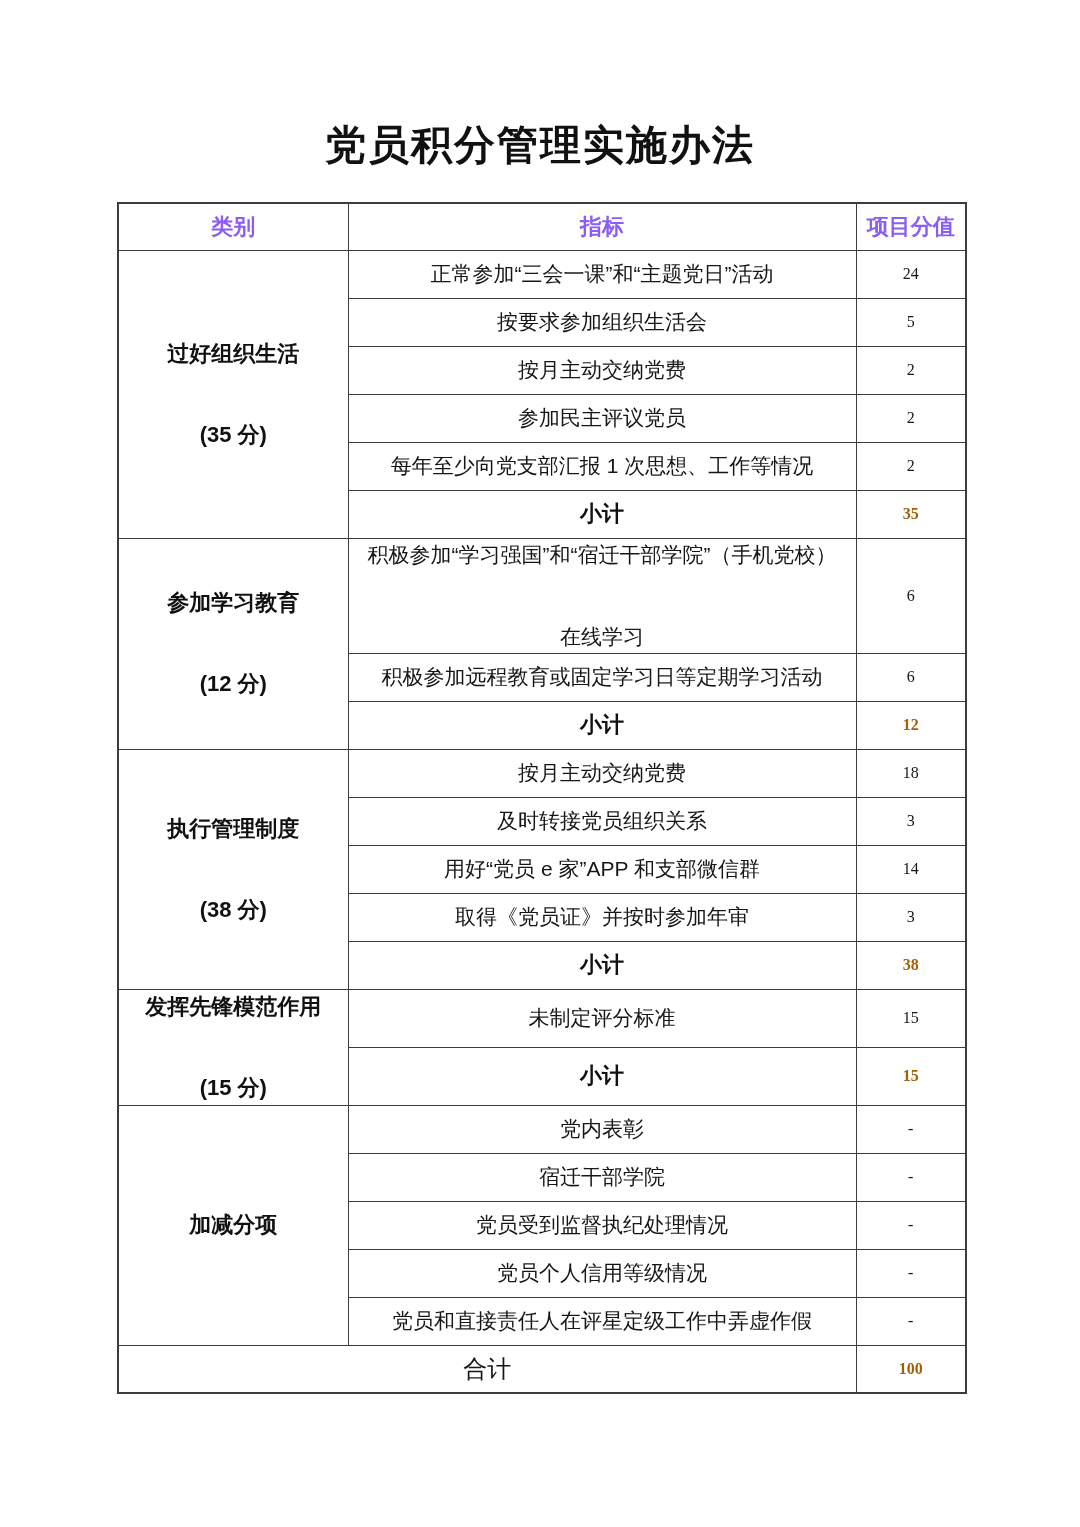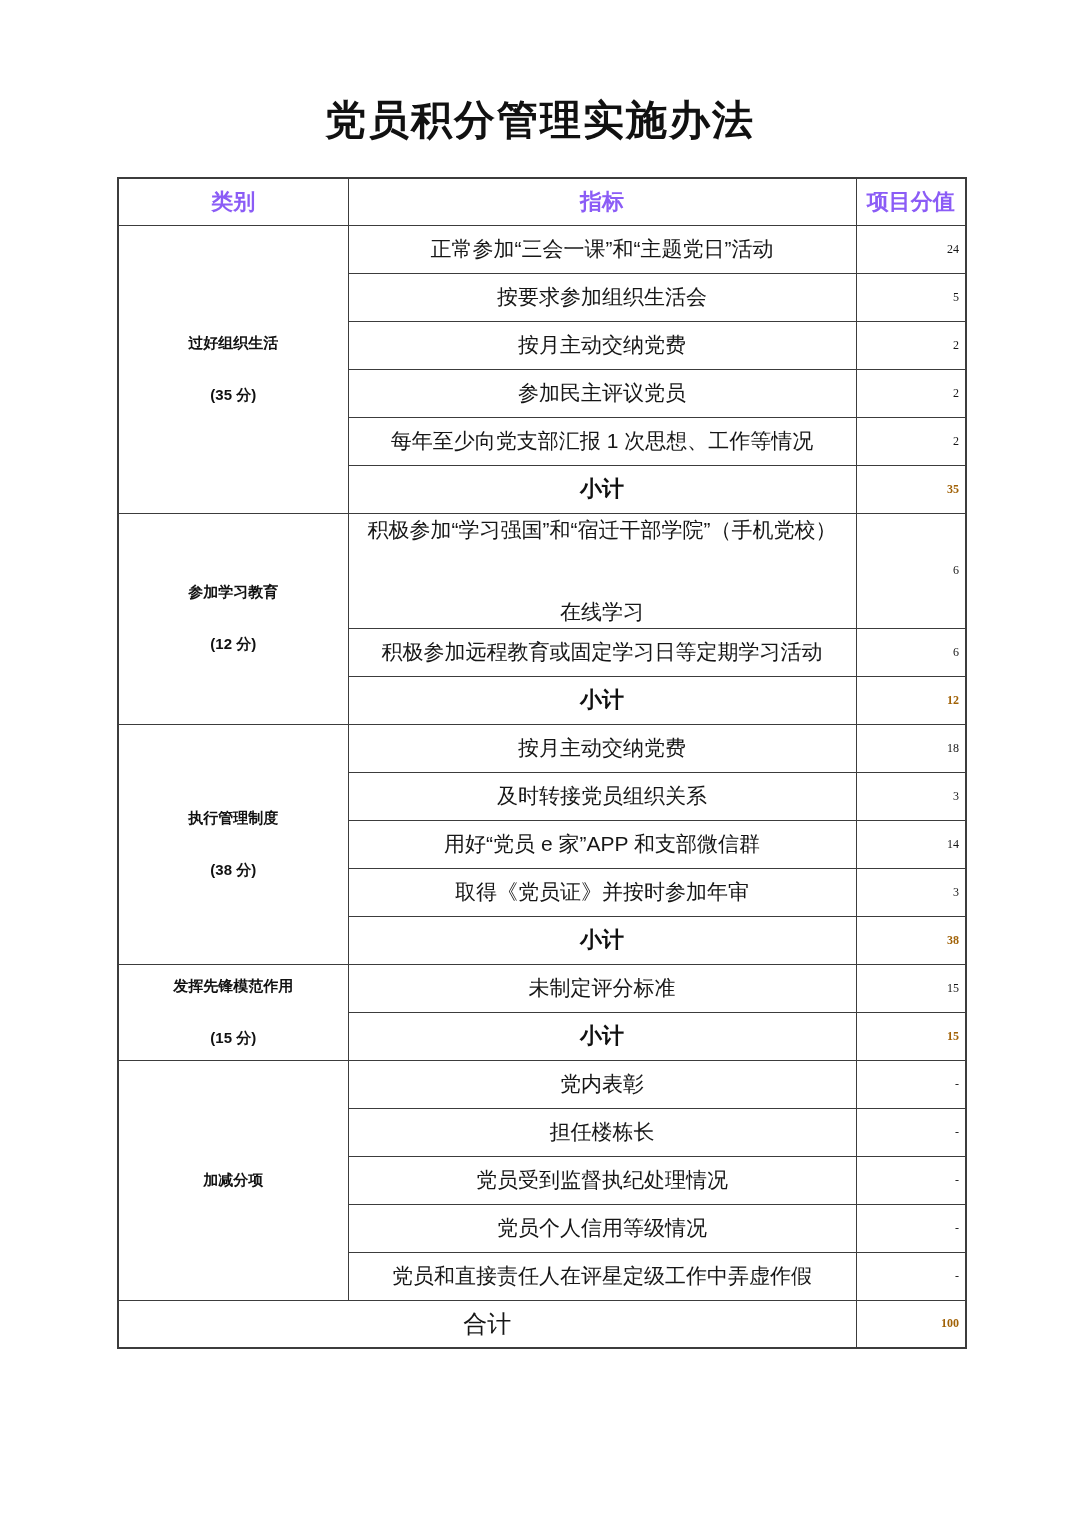--- a/index.html
+++ b/index.html
@@ -3,21 +3,21 @@
 <meta charset="utf-8">
 <style>
   * { box-sizing: border-box; }
   html, body { margin: 0; padding: 0; }
   body {
     width: 1080px; height: 1527px;
     background: #ffffff;
     font-family: "Liberation Sans", sans-serif;
     color: #141414;
   }
-  .page { width: 1080px; height: 1481px; padding-top: 95px; }
+  .page { width: 1080px; height: 1481px; padding-top: 120px; }
   .title {
     margin: 0 0 32px 0;
     text-align: center;
     font-family: "Liberation Serif", "DejaVu Serif", serif;
     font-weight: bold;
     font-size: 41px;
     line-height: 50px;
     letter-spacing: 2px;
     color: #111111;
   }
@@ -37,38 +37,38 @@
   .score-table thead tr { height: 47px; }
   .score-table tbody tr { height: 48px; }
   .score-table tbody tr.tall { height: 105px; }
   th {
     font-size: 22px;
     font-weight: bold;
     text-align: center;
     color: #8b5cf6;
   }
   .cat-cell {
-    font-size: 15px;
+    font-size: 22px;
     font-weight: bold;
     text-align: center;
     color: #111111;
   }
-  .cat-line + .cat-line { margin-top: 33px; }
+  .cat-line + .cat-line { margin-top: 51px; }
   .ind-cell {
     font-size: 21px;
     text-align: center;
     font-weight: 500;
     color: #161616;
   }
   .ind-line + .ind-line { margin-top: 54px; }
   .ind-cell.subtotal { font-size: 22px; font-weight: bold; color: #111111; }
   .score-cell {
     font-family: "Liberation Serif", "DejaVu Serif", serif;
-    font-size: 12px;
-    text-align: right;
+    font-size: 16px;
+    text-align: center;
     color: #161616;
   }
   .score-cell.bold { font-weight: bold; color: #a16207; }
   .total-label-cell {
     font-size: 24px;
     text-align: center;
     font-weight: 500;
     color: #161616;
   }
 </style>
@@ -209,21 +209,21 @@
           <td class="cat-cell" rowspan="5">
             <div class="cat-line">加减分项</div>
           </td>
           <td class="ind-cell">
             <div class="ind-line">党内表彰</div>
           </td>
           <td class="score-cell">-</td>
         </tr>
         <tr>
           <td class="ind-cell">
-            <div class="ind-line">担任楼栋长</div>
+            <div class="ind-line">宿迁干部学院</div>
           </td>
           <td class="score-cell">-</td>
         </tr>
         <tr>
           <td class="ind-cell">
             <div class="ind-line">党员受到监督执纪处理情况</div>
           </td>
           <td class="score-cell">-</td>
         </tr>
         <tr>

